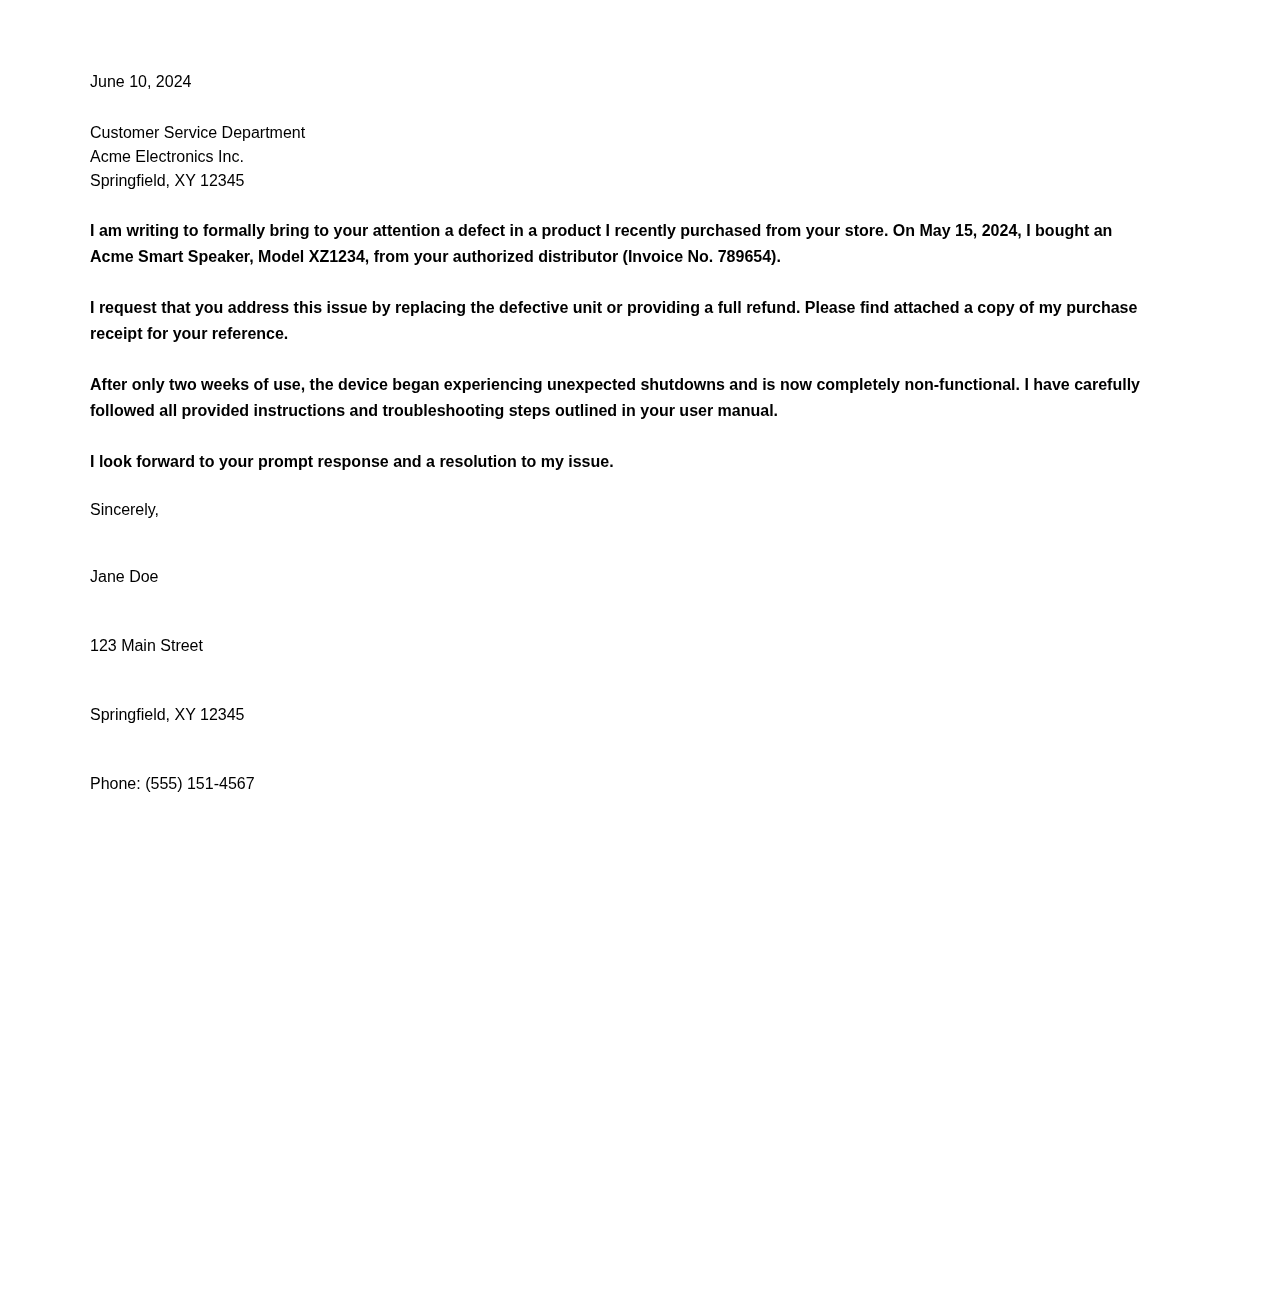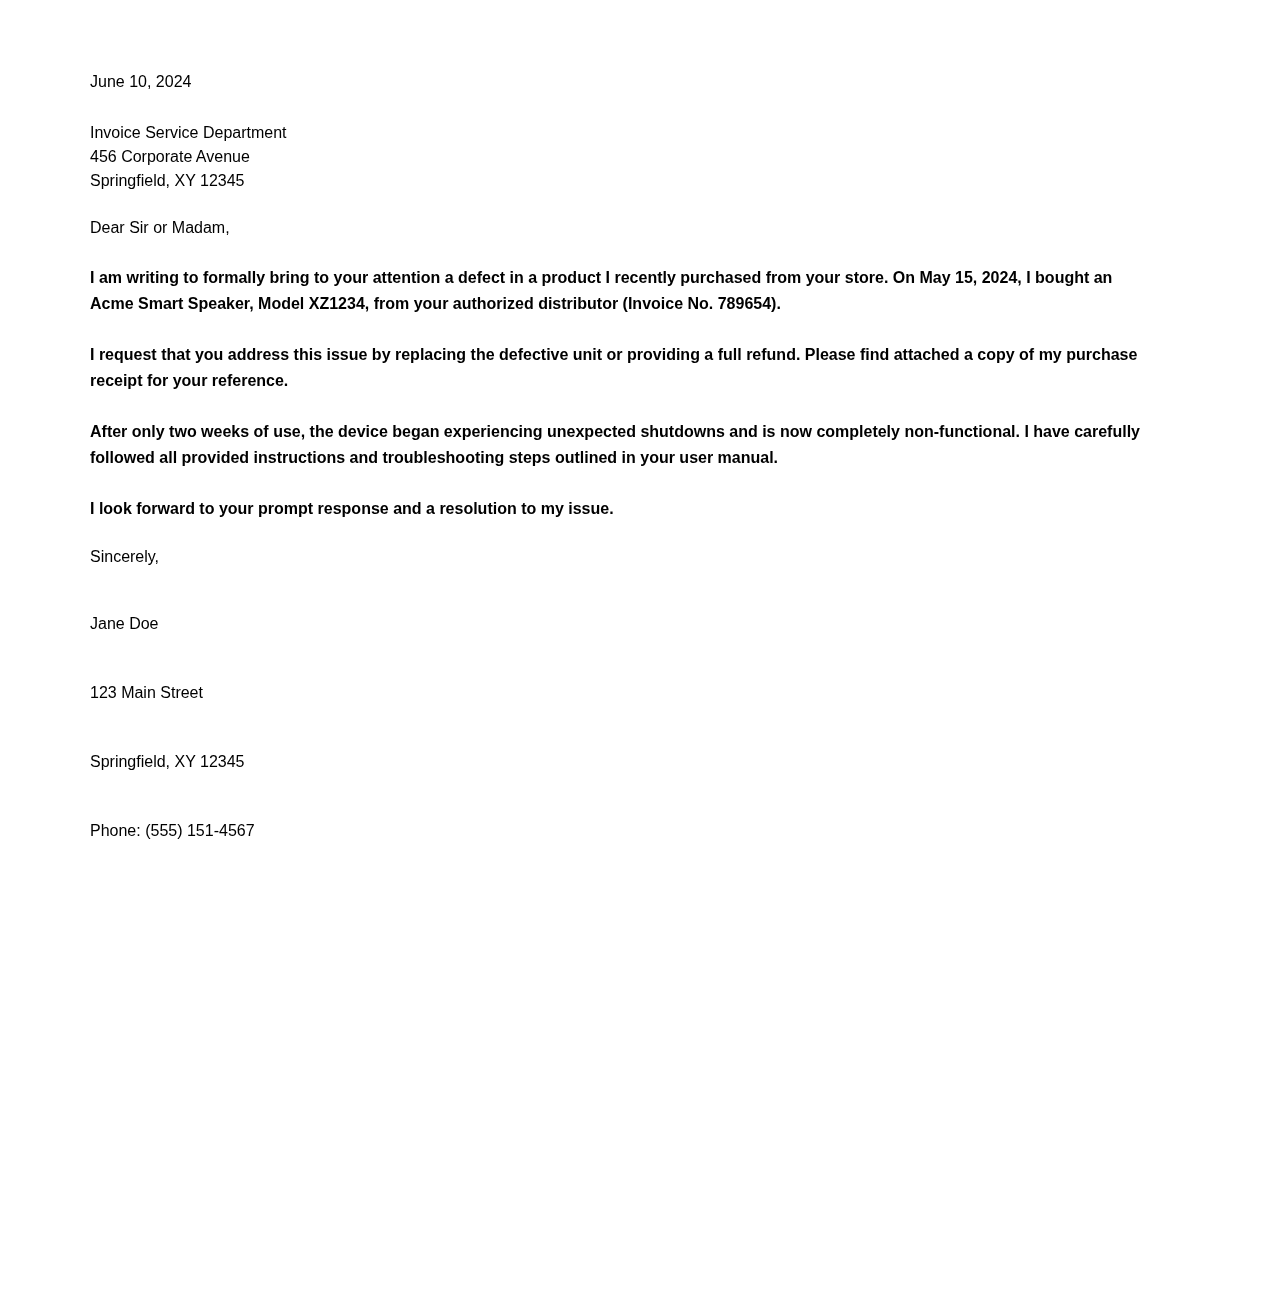--- a/index.html
+++ b/index.html
@@ -18,27 +18,26 @@
     .closing { margin: 16px 0 27px 0; line-height: 20px; }
     .sig .line { line-height: 24px; margin-top: 45px; }
   </style>
 </head>
 <body>
 
 <div class="letter">
   <p class="date">June 10, 2024</p>
 
   <div class="recipient">
-    <p class="line">Invoice Service Department</p>
-    <p class="line">456 Corporate Avenue</p>
+    <p class="line">Customer Service Department</p>
+    <p class="line">Acme Electronics Inc.</p>
     <p class="line">Springfield, XY 12345</p>
   </div>
 
 
-  <p class="salutation">Dear Sir or Madam,</p>
 
   <p class="para">I am writing to formally bring to your attention a defect in a product I recently purchased from your store. On May 15, 2024, I bought an Acme Smart Speaker, Model XZ1234, from your authorized distributor (Invoice No. 789654).</p>
   <p class="para">I request that you address this issue by replacing the defective unit or providing a full refund. Please find attached a copy of my purchase receipt for your reference.</p>
   <p class="para">After only two weeks of use, the device began experiencing unexpected shutdowns and is now completely non-functional. I have carefully followed all provided instructions and troubleshooting steps outlined in your user manual.</p>
   <p class="para">I look forward to your prompt response and a resolution to my issue.</p>
 
   <p class="closing">Sincerely,</p>
 
   <div class="sig">
     <p class="line">Jane Doe</p>

